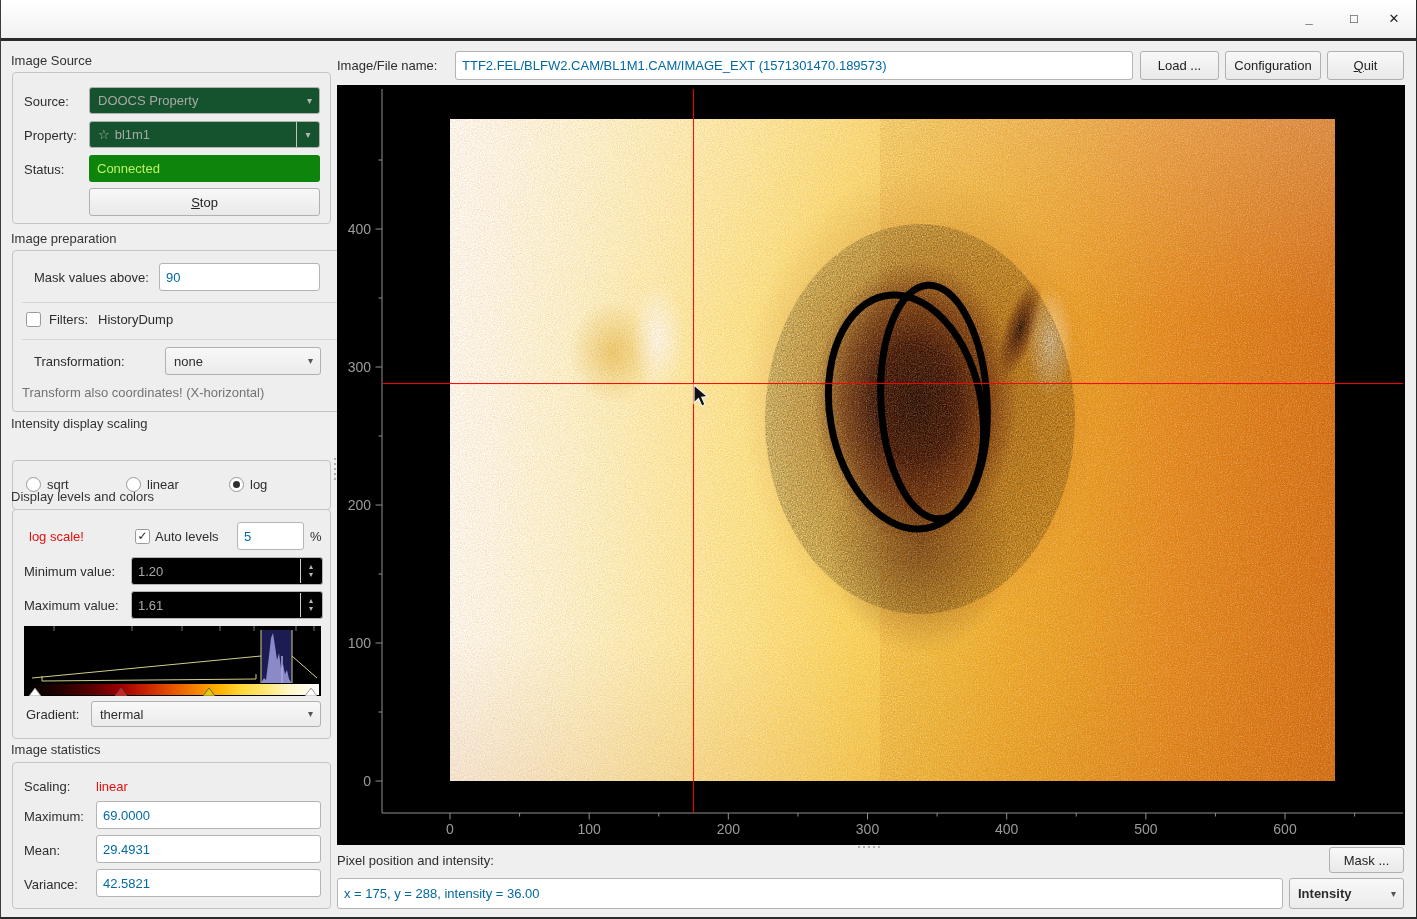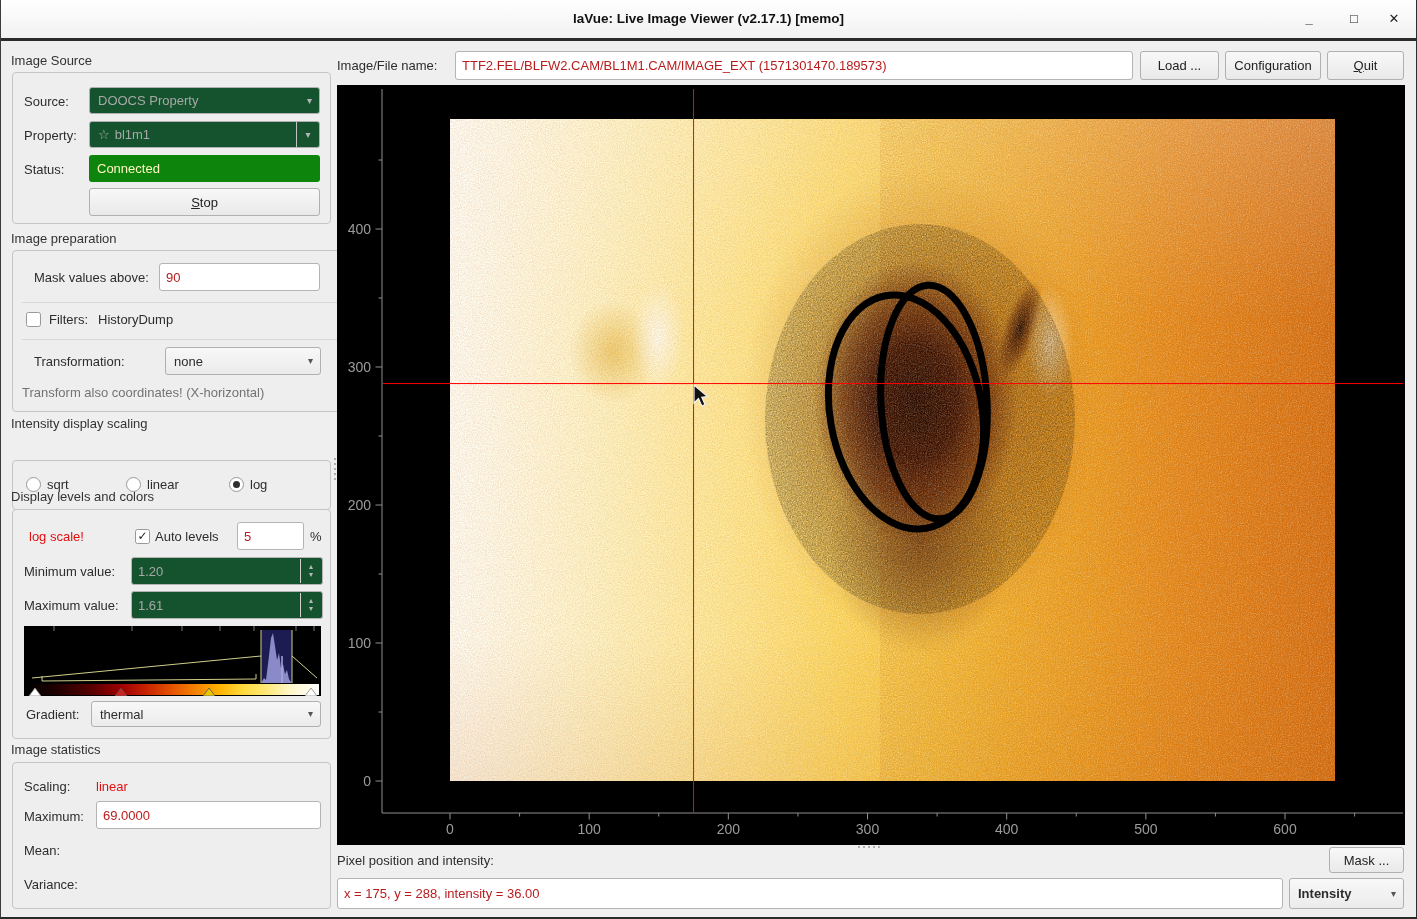--- a/index.html
+++ b/index.html
@@ -12,34 +12,34 @@
             background:linear-gradient(#ffffff,#f1f1f1);border-bottom:3px solid #2b2b2b;}
   .titlebar .title{position:absolute;left:0;right:0;top:11px;text-align:center;
                    font-weight:bold;font-size:13.5px;color:#111;}
   .winbtn{position:absolute;top:8px;width:22px;height:22px;text-align:center;
           line-height:22px;font-size:13px;color:#222;font-weight:bold;cursor:default;}
   
   .hdr{position:absolute;color:#333;font-size:13px;}
   .group{position:absolute;border:1px solid #c5c5c5;border-radius:4px;background:#eeeeee;}
   .lbl{position:absolute;color:#2d2d2d;white-space:nowrap;}
   .input{position:absolute;background:#ffffff;border:1px solid #b4b4b4;border-radius:3px;
-         padding:0 6px;display:flex;align-items:center;color:#b91c1c;box-sizing:border-box;}
-  .input.disabled{background:#14532d;color:#a8a8a8;}
+         padding:0 6px;display:flex;align-items:center;color:#0369a1;box-sizing:border-box;}
+  .input.disabled{background:#000000;color:#a8a8a8;}
   .btn{position:absolute;background:linear-gradient(#f8f8f8,#e9e9e9);border:1px solid #b0b0b0;
        border-radius:3px;display:flex;align-items:center;justify-content:center;
        color:#222;box-sizing:border-box;cursor:default;}
   .select{position:absolute;background:linear-gradient(#f8f8f8,#ebebeb);border:1px solid #b0b0b0;
           border-radius:3px;display:flex;align-items:center;padding:0 8px;box-sizing:border-box;}
   .select .arrow{position:absolute;right:7px;top:50%;transform:translateY(-58%);
                  font-size:10px;color:#555;}
   .select.disabled{background:#14532d;color:#a8a8a8;}
   .select.disabled .arrow{color:#b5b5b5;}
   .combo-btn{position:absolute;right:0;top:0;bottom:0;width:22px;border-left:1px solid #c3c3c3;
              display:flex;align-items:center;justify-content:center;font-size:10px;color:#b5b5b5;}
-  .status{position:absolute;border-radius:3px;color:#fef9c3;display:flex;align-items:center;
+  .status{position:absolute;border-radius:3px;color:#bef264;display:flex;align-items:center;
           padding:0 8px;box-sizing:border-box;}
   .checkbox{position:absolute;width:15px;height:15px;background:#fff;border:1px solid #999;
             border-radius:2.5px;box-sizing:border-box;font-size:12px;line-height:13px;
             text-align:center;color:#1a1a1a;font-weight:bold;}
   .radio{position:absolute;width:15px;height:15px;border:1px solid #999;border-radius:50%;
          background:#fff;box-sizing:border-box;}
   .radio.on::after{content:"";position:absolute;left:3px;top:3px;width:7px;height:7px;
                    border-radius:50%;background:#2f2f2f;}
   .spin{position:absolute;right:1px;top:1px;bottom:1px;width:20px;border-left:1px solid #d0d0d0;
         display:flex;flex-direction:column;align-items:center;justify-content:center;
@@ -55,21 +55,20 @@
   .dots-v{position:absolute;display:flex;flex-direction:column;gap:3px;}
   .dots-v i{width:2px;height:2px;background:#9a9a9a;border-radius:50%;}
   .frame{position:absolute;left:0;top:0;width:1415px;height:917px;
          border-left:1px solid #3c3c3c;border-right:2px solid #2b2b2b;border-bottom:2px solid #2b2b2b;
          pointer-events:none;}
 </style>
 </head>
 <body>
 
 <div class="titlebar">
-  <div class="title">laVue: Live Image Viewer (v2.17.1) [memo]</div>
   <div class="winbtn" style="left:1298px;">_</div>
   <div class="winbtn" style="left:1343px;">□</div>
   <div class="winbtn" style="left:1383px;">✕</div>
 </div>
 
 <div class="hdr abs" style="left:11px;top:53px;">Image Source</div>
 <div class="group" style="left:12px;top:72px;width:317px;height:150px;">
   <div class="lbl" style="left:11px;top:21px;">Source:</div>
   <div class="select disabled" style="left:76px;top:14px;width:231px;height:27px;">
     <span>DOOCS Property</span>
@@ -199,21 +198,27 @@
 
 <div class="hdr abs" style="left:11px;top:742px;">Image statistics</div>
 <div class="group" style="left:12px;top:762px;width:317px;height:145px;">
   <div class="lbl" style="left:11px;top:16px;">Scaling:</div>
   <div class="lbl" style="left: 83px; top: 16px; color: rgb(224, 16, 16);">linear</div>
   <div class="lbl" style="left:11px;top:46px;">Maximum:</div>
   <div class="input" style="left:83px;top:38px;width:225px;height:28px;">
     <span>69.0000</span>
   </div>
   <div class="lbl" style="left:11px;top:80px;">Mean:</div>
+  <div class="input" style="left:83px;top:72px;width:225px;height:28px;">
+    <span>29.4931</span>
+  </div>
   <div class="lbl" style="left:11px;top:114px;">Variance:</div>
+  <div class="input" style="left:83px;top:106px;width:225px;height:28px;">
+    <span>42.5821</span>
+  </div>
 </div>
 
 <div class="dots-v" style="left:334px;top:458px;">
   <i></i>
     <i></i>
     <i></i>
     <i></i>
     <i></i>
 </div>
 

